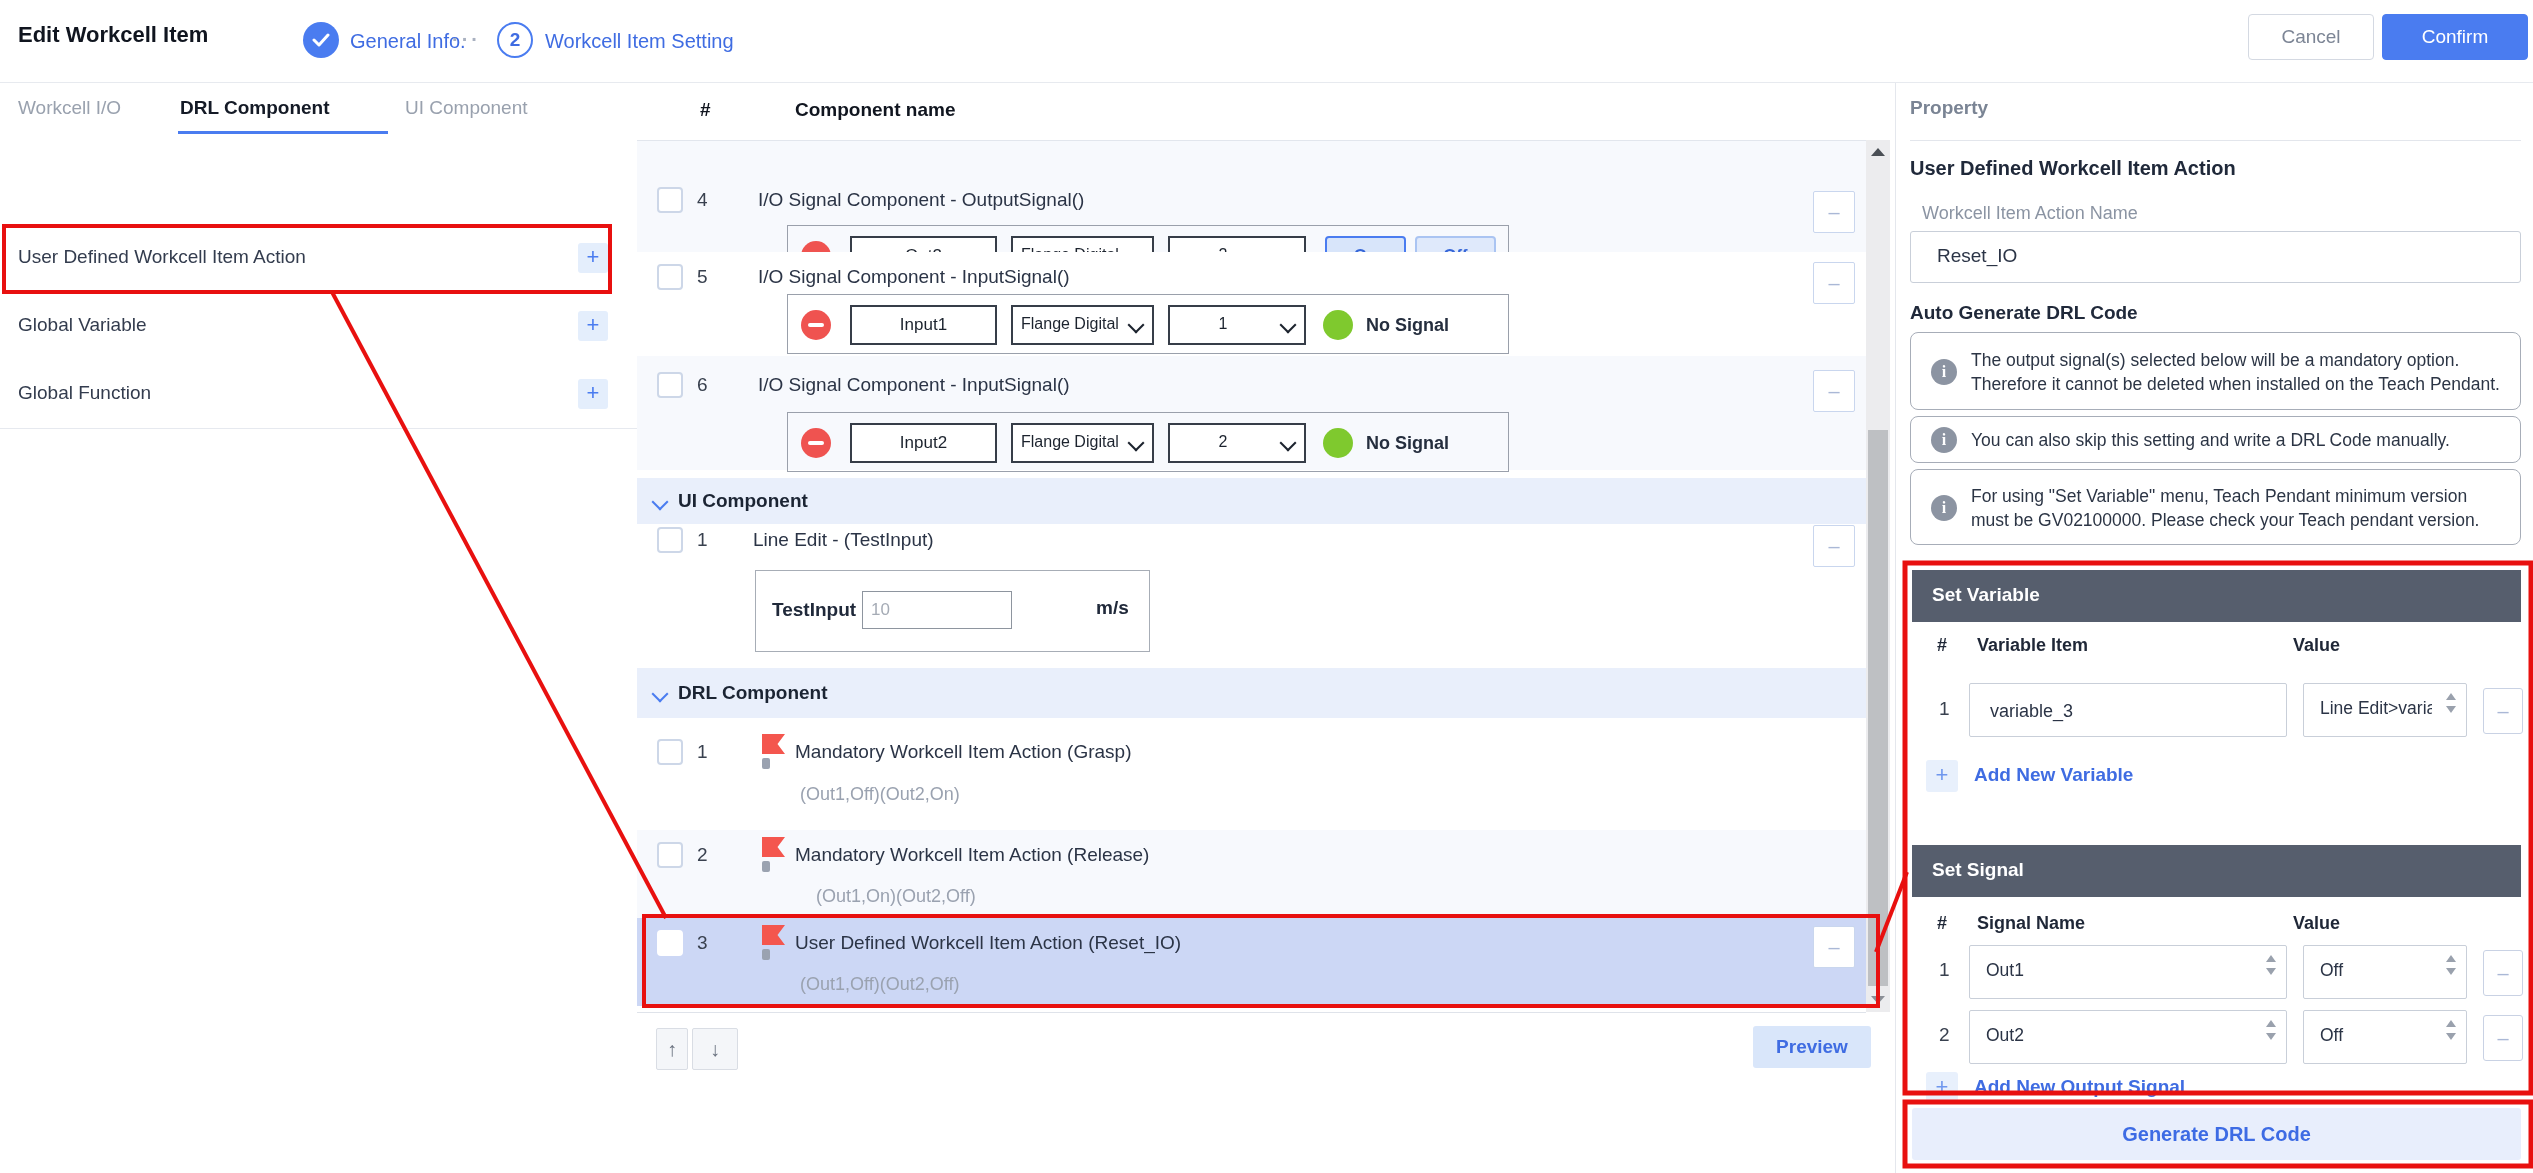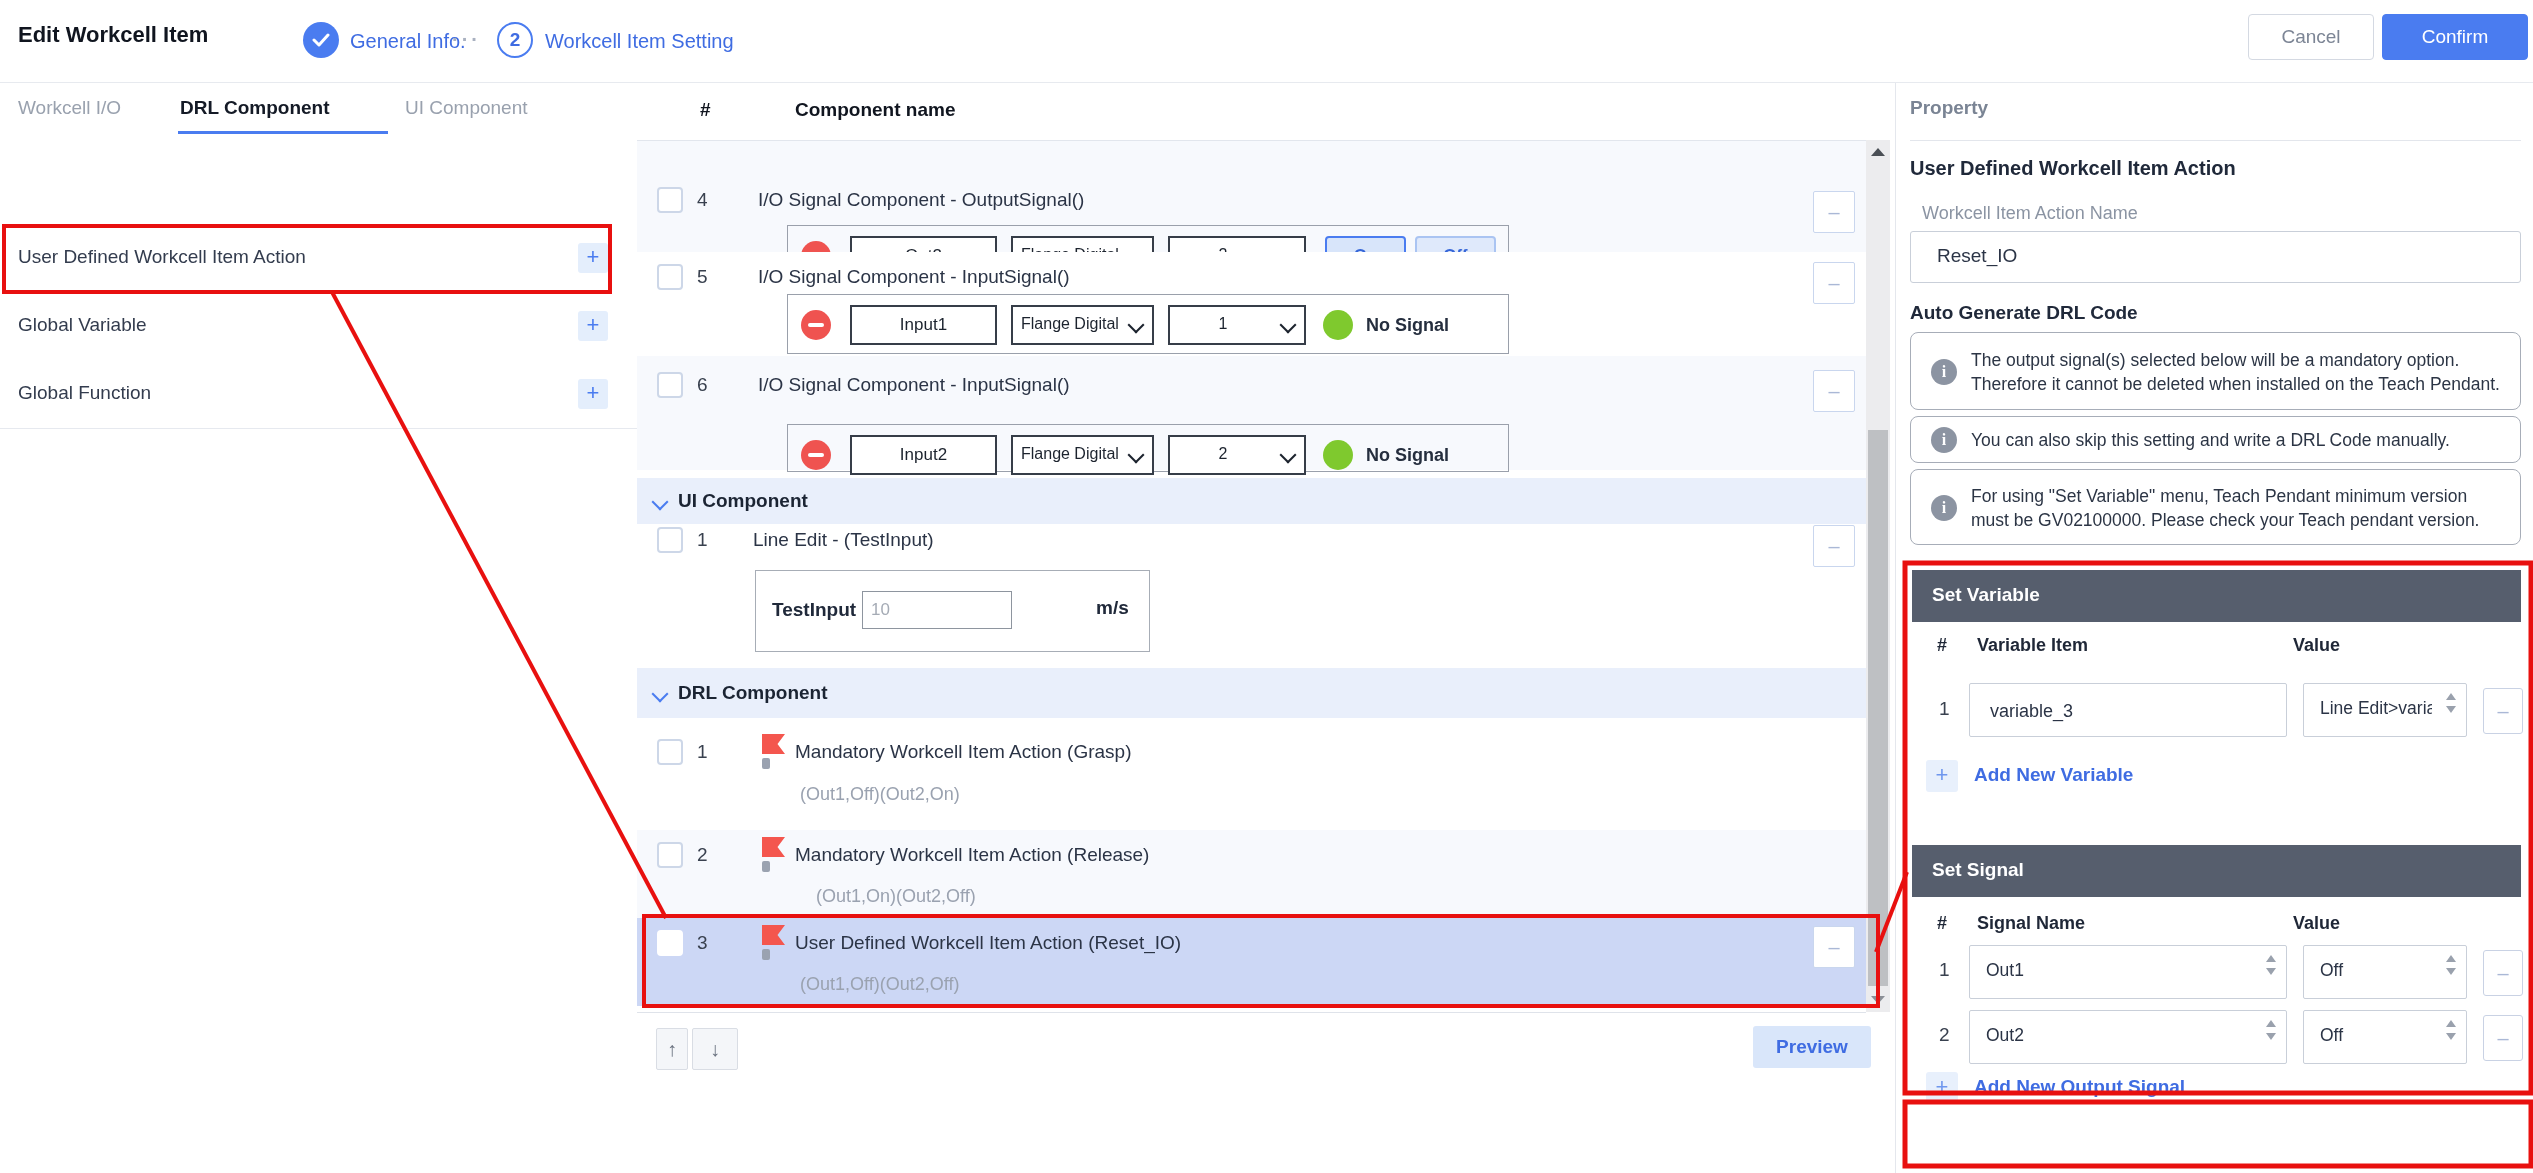--- a/index.html
+++ b/index.html
@@ -175,21 +175,21 @@
         <div class="green-dot" style="left:535px;top:15px;"></div>
         <div class="nosignal" style="left:578px;top:20px;">No Signal</div>
       </div>
     </div>
 
     <div class="lrow" style="top:273px;height:114px;background:#f7f9fd;">
       <div class="checkbox" style="left:20px;top:16px;"></div>
       <div class="rownum" style="left:60px;top:18px;">6</div>
       <div class="rowtitle" style="left:121px;top:18px;">I/O Signal Component - InputSignal()</div>
       <div class="collapse-btn" style="left:1176px;top:14px;">–</div>
-      <div class="subbox" style="left:150px;top:68px;width:722px;height:48px;">
+      <div class="subbox" style="left:150px;top:56px;width:722px;height:60px;">
         <div class="minus-circle" style="left:13px;top:15px;"></div>
         <input class="darkinput" style="left: 62px; top: 10px; width: 147px; height: 40px;" value="Input2">
         <div class="darkdd" style="left:223px;top:10px;width:143px;height:40px;">
           <span class="ddtext">Flange Digital In</span>
           <span class="chev"></span>
         </div>
         <div class="darkdd" style="left:380px;top:10px;width:138px;height:40px;">
           <span class="ddtext center">2</span>
           <span class="chev"></span>
         </div>
@@ -365,20 +365,21 @@
           <i class="dn"></i>
         </span>
     </div>
     <div class="rem-btn" style="left:587px;top:932px;">–</div>
 
     <div class="add-link" style="left:30px;top:989px;width:320px;height:32px;">
       <span class="add-plus">+</span>
       <span class="add-label">Add New Output Signal</span>
     </div>
 
+    <div class="btn-generate">Generate DRL Code</div>
   </div>
 
   <svg id="annotations" width="2533" height="1173" viewBox="0 0 2533 1173">
     <rect x="4" y="226" width="606" height="66" fill="none" stroke="#e8100f" stroke-width="4"></rect>
     <line x1="332" y1="292" x2="666" y2="918" stroke="#e8100f" stroke-width="4"></line>
     <rect x="644" y="916" width="1234" height="90" fill="none" stroke="#e8100f" stroke-width="4"></rect>
     <line x1="1876" y1="952" x2="1907" y2="872" stroke="#e8100f" stroke-width="4"></line>
     <rect x="1905" y="563" width="626" height="530" fill="none" stroke="#e8100f" stroke-width="5"></rect>
     <rect x="1905" y="1102" width="626" height="64" fill="none" stroke="#e8100f" stroke-width="5"></rect>
   </svg>

